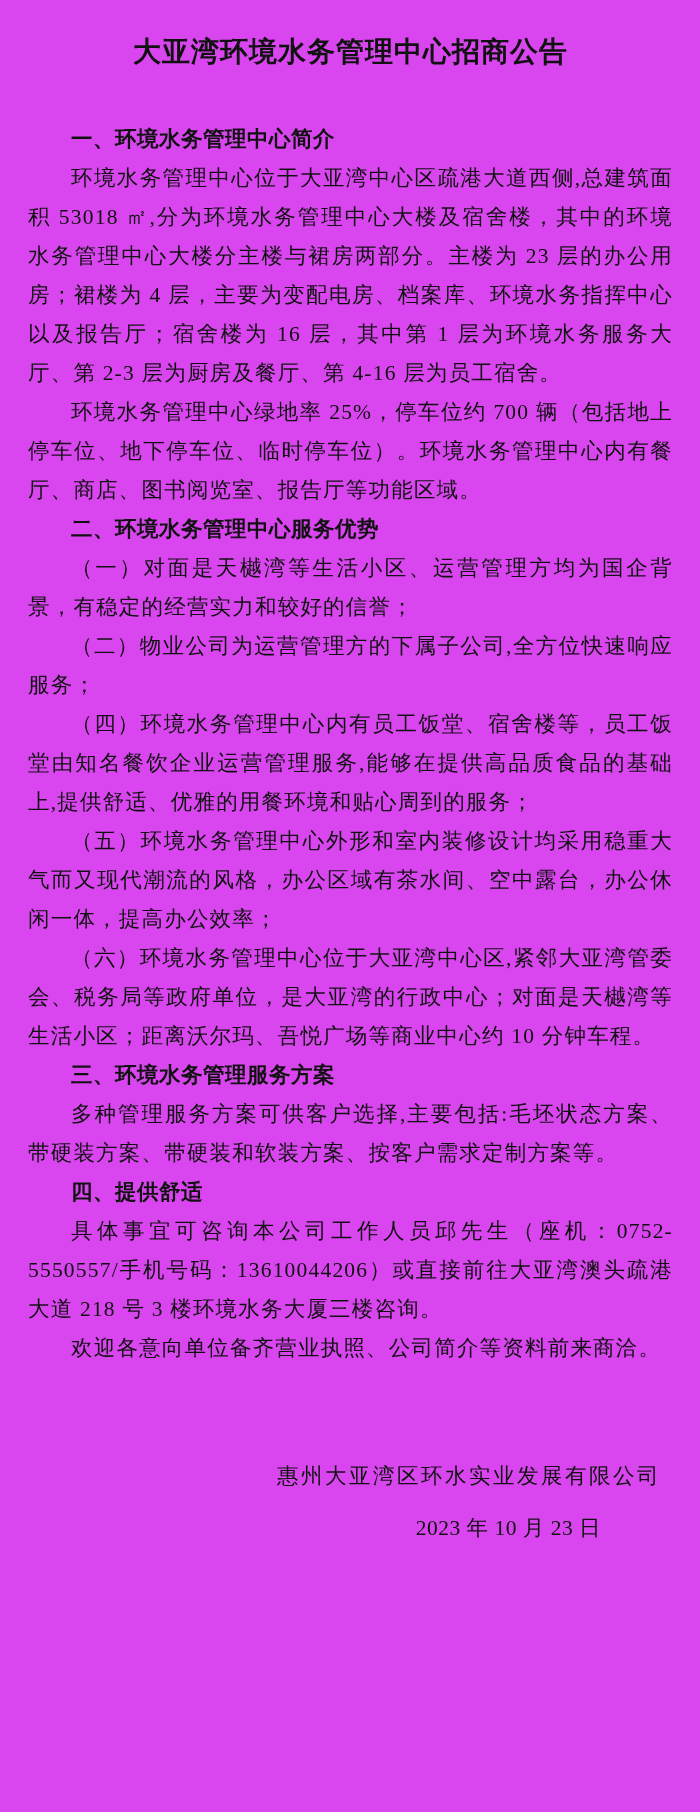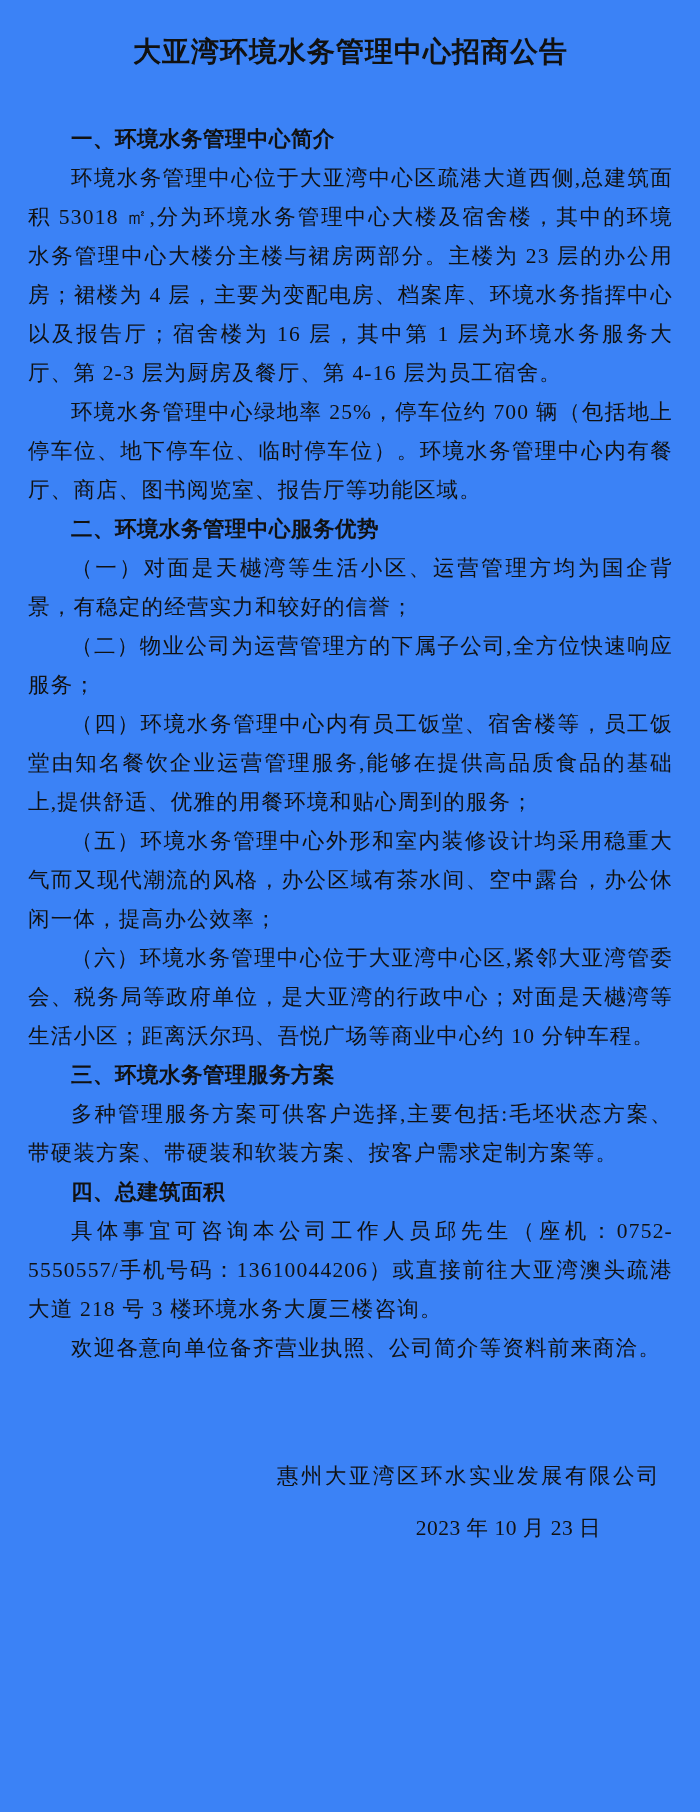--- a/index.html
+++ b/index.html
@@ -6,21 +6,21 @@
     margin: 0;
     padding: 0;
     background: #ffffff;
   }
   .page {
     position: relative;
     width: 700px;
     height: 1812px;
     box-sizing: border-box;
     margin: 0 auto;
-    background: #3b82f6;
+    background: #d946ef;
     color: #111111;
     padding: 30px 27px 0 28px;
     overflow: hidden;
     font-family: "Liberation Serif", "DejaVu Serif", serif;
   }
   .doc-title {
     margin: 0 0 46px 0;
     text-align: center;
     font-size: 28px;
     font-weight: 700;
@@ -76,21 +76,21 @@
     <p class="para">环境水务管理中心位于大亚湾中心区疏港大道西侧,总建筑面积 53018 ㎡,分为环境水务管理中心大楼及宿舍楼，其中的环境水务管理中心大楼分主楼与裙房两部分。主楼为 23 层的办公用房；裙楼为 4 层，主要为变配电房、档案库、环境水务指挥中心以及报告厅；宿舍楼为 16 层，其中第 1 层为环境水务服务大厅、第 2-3 层为厨房及餐厅、第 4-16 层为员工宿舍。</p>
     <p class="para">环境水务管理中心绿地率 25%，停车位约 700 辆（包括地上停车位、地下停车位、临时停车位）。环境水务管理中心内有餐厅、商店、图书阅览室、报告厅等功能区域。</p>
     <p class="heading">二、环境水务管理中心服务优势</p>
     <p class="para">（一）对面是天樾湾等生活小区、运营管理方均为国企背景，有稳定的经营实力和较好的信誉；</p>
     <p class="para">（二）物业公司为运营管理方的下属子公司,全方位快速响应服务；</p>
     <p class="para">（四）环境水务管理中心内有员工饭堂、宿舍楼等，员工饭堂由知名餐饮企业运营管理服务,能够在提供高品质食品的基础上,提供舒适、优雅的用餐环境和贴心周到的服务；</p>
     <p class="para">（五）环境水务管理中心外形和室内装修设计均采用稳重大气而又现代潮流的风格，办公区域有茶水间、空中露台，办公休闲一体，提高办公效率；</p>
     <p class="para">（六）环境水务管理中心位于大亚湾中心区,紧邻大亚湾管委会、税务局等政府单位，是大亚湾的行政中心；对面是天樾湾等生活小区；距离沃尔玛、吾悦广场等商业中心约 10 分钟车程。</p>
     <p class="heading">三、环境水务管理服务方案</p>
     <p class="para">多种管理服务方案可供客户选择,主要包括:毛坯状态方案、带硬装方案、带硬装和软装方案、按客户需求定制方案等。</p>
-    <p class="heading">四、总建筑面积</p>
+    <p class="heading">四、提供舒适</p>
     <p class="para">具体事宜可咨询本公司工作人员邱先生（座机：0752-5550557/手机号码：13610044206）或直接前往大亚湾澳头疏港大道 218 号 3 楼环境水务大厦三楼咨询。</p>
     <p class="para">欢迎各意向单位备齐营业执照、公司简介等资料前来商洽。</p>
   </div>
 
   <div class="signature">
     <div class="sig-company">惠州大亚湾区环水实业发展有限公司</div>
     <div class="sig-date">2023 年 10 月 23 日</div>
   </div>
 
 </div>

